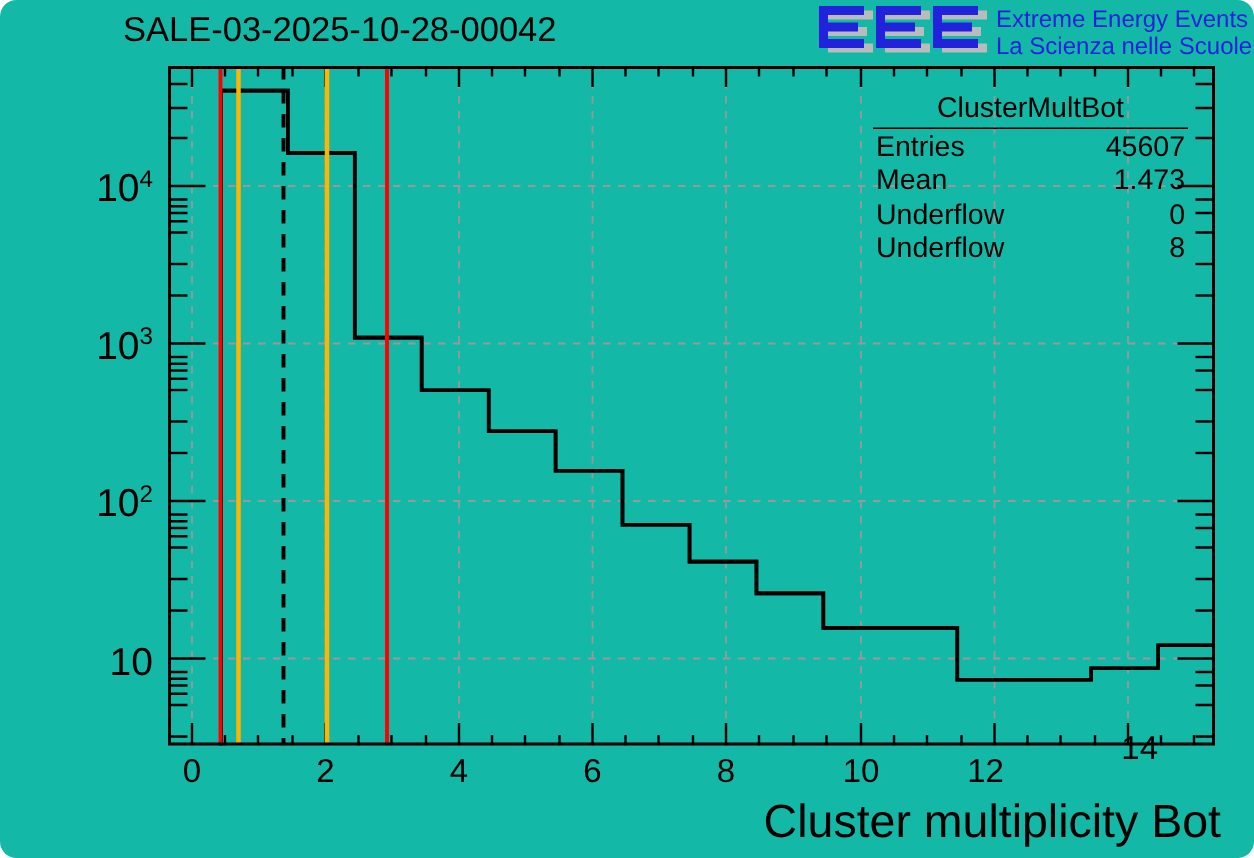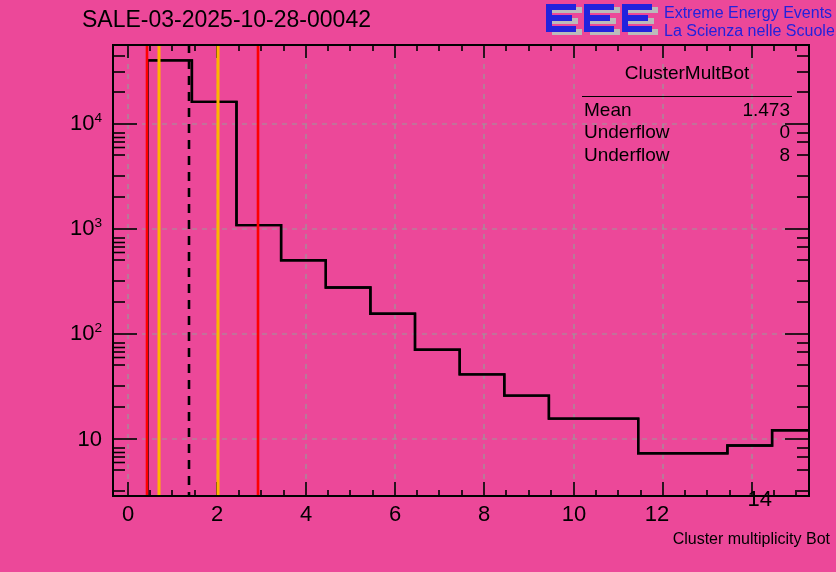--- a/index.html
+++ b/index.html
@@ -1,17 +1,17 @@
 <!DOCTYPE html>
 <html><head>
 <meta charset="utf-8">
 <style>
   html,body{margin:0;padding:0;background:#ffffff;}
   body{width:836px;height:572px;font-family:"Liberation Sans",sans-serif;overflow:hidden;}
-  #root{position:relative;width:836px;height:572px;background:#ec4899;}
+  #root{position:relative;width:836px;height:572px;background:#14b8a6;border-radius:11px;}
 
   
   .title{
     position:absolute;left:82px;top:6px;
     font-size:23px;color:#000;white-space:nowrap;letter-spacing:0px;
   }
 
   
   .logo{position:absolute;left:538px;top:2px;width:296px;height:42px;}
   .logo svg{display:block;}
@@ -19,39 +19,39 @@
   
   .frame{
     position:absolute;left:112px;top:44px;width:698px;height:453px;
     border:2px solid #000;box-sizing:border-box;background:transparent;
   }
   .plotarea{position:absolute;left:112px;top:44px;width:698px;height:453px;}
   .plotarea svg{display:block;}
 
   
   .ylab{
-    position:absolute;text-align:right;font-size:22px;color:#000;
+    position:absolute;text-align:right;font-size:26px;color:#000;
     white-space:nowrap;line-height:1;
   }
   .ylab sup{font-size:0.62em;vertical-align:super;line-height:0;}
   .xlab{
     position:absolute;font-size:22px;color:#000;text-align:center;
     white-space:nowrap;line-height:1;
   }
   .xtitle{
-    position:absolute;right:6px;top:530px;font-size:16px;color:#000;white-space:nowrap;
+    position:absolute;right:22px;top:530px;font-size:31px;color:#000;white-space:nowrap;
   }
 
   
   .stats{
     position:absolute;left:576px;top:62px;width:222px;height:144px;
     font-size:19px;color:#000;background:transparent;
   }
   .stats .sttitle{
-    text-align:center;border-bottom:1px solid #000;padding-bottom:12px;
+    text-align:center;border-bottom:1px solid #000;padding-bottom:1px;
     margin:0 6px 2px 6px;font-size:19px;
   }
   .strow{display:flex;justify-content:space-between;padding:0 8px;line-height:1.18;}
   .strow .k{text-align:left;}
   .strow .v{text-align:right;}
 </style>
 </head>
 <body>
 
 <div id="root">
@@ -284,20 +284,24 @@
   <div class="xlab" style="left:464px;top:503px;width:40px;">8</div>
   <div class="xlab" style="left:554px;top:503px;width:40px;">10</div>
   <div class="xlab" style="left:637px;top:503px;width:40px;">12</div>
   <div class="xlab" style="left:732px;top:488px;width:40px;text-align:right;">14</div>
 
   <div class="xtitle">Cluster multiplicity Bot</div>
 
   <div class="stats">
     <div class="sttitle">ClusterMultBot</div>
     <div class="strow">
+      <span class="k">Entries</span>
+      <span class="v">45607</span>
+    </div>
+    <div class="strow">
       <span class="k">Mean</span>
       <span class="v">1.473</span>
     </div>
     <div class="strow">
       <span class="k">Underflow</span>
       <span class="v">0</span>
     </div>
     <div class="strow">
       <span class="k">Underflow</span>
       <span class="v">8</span>

